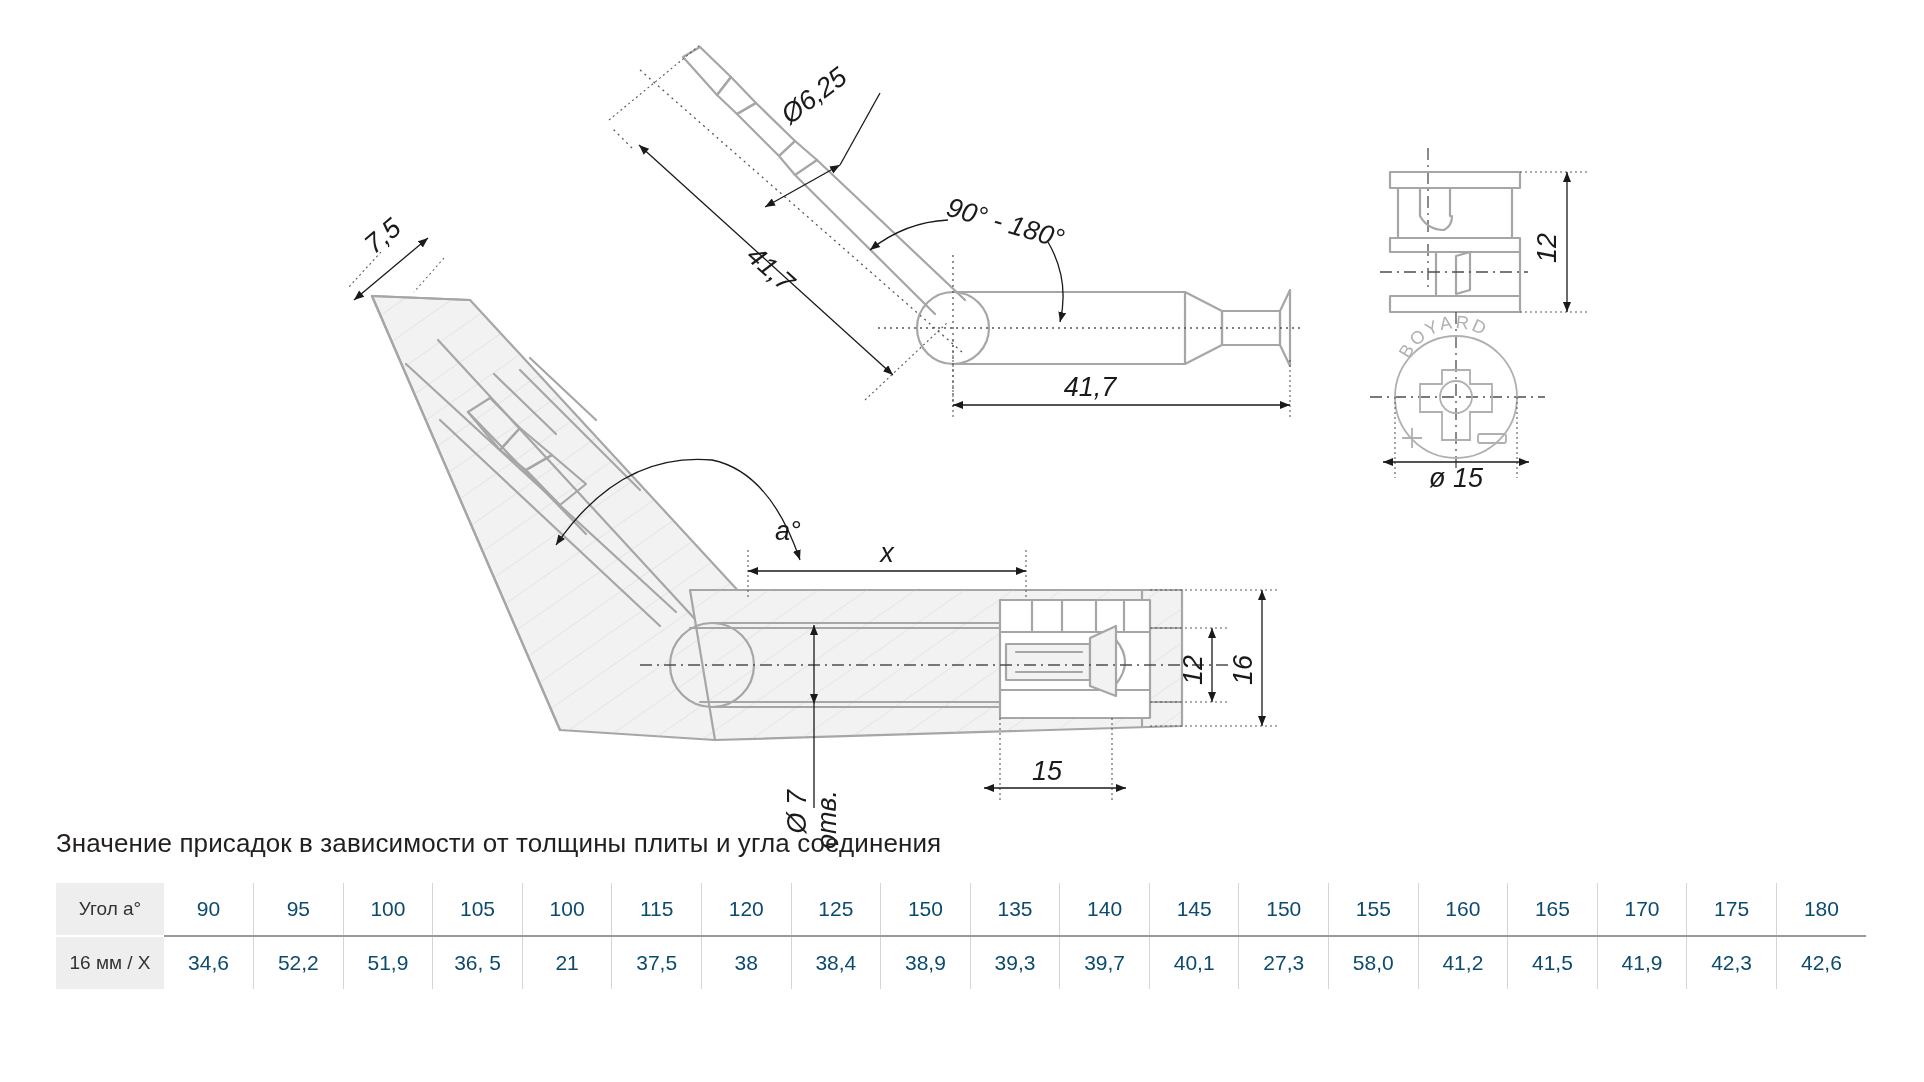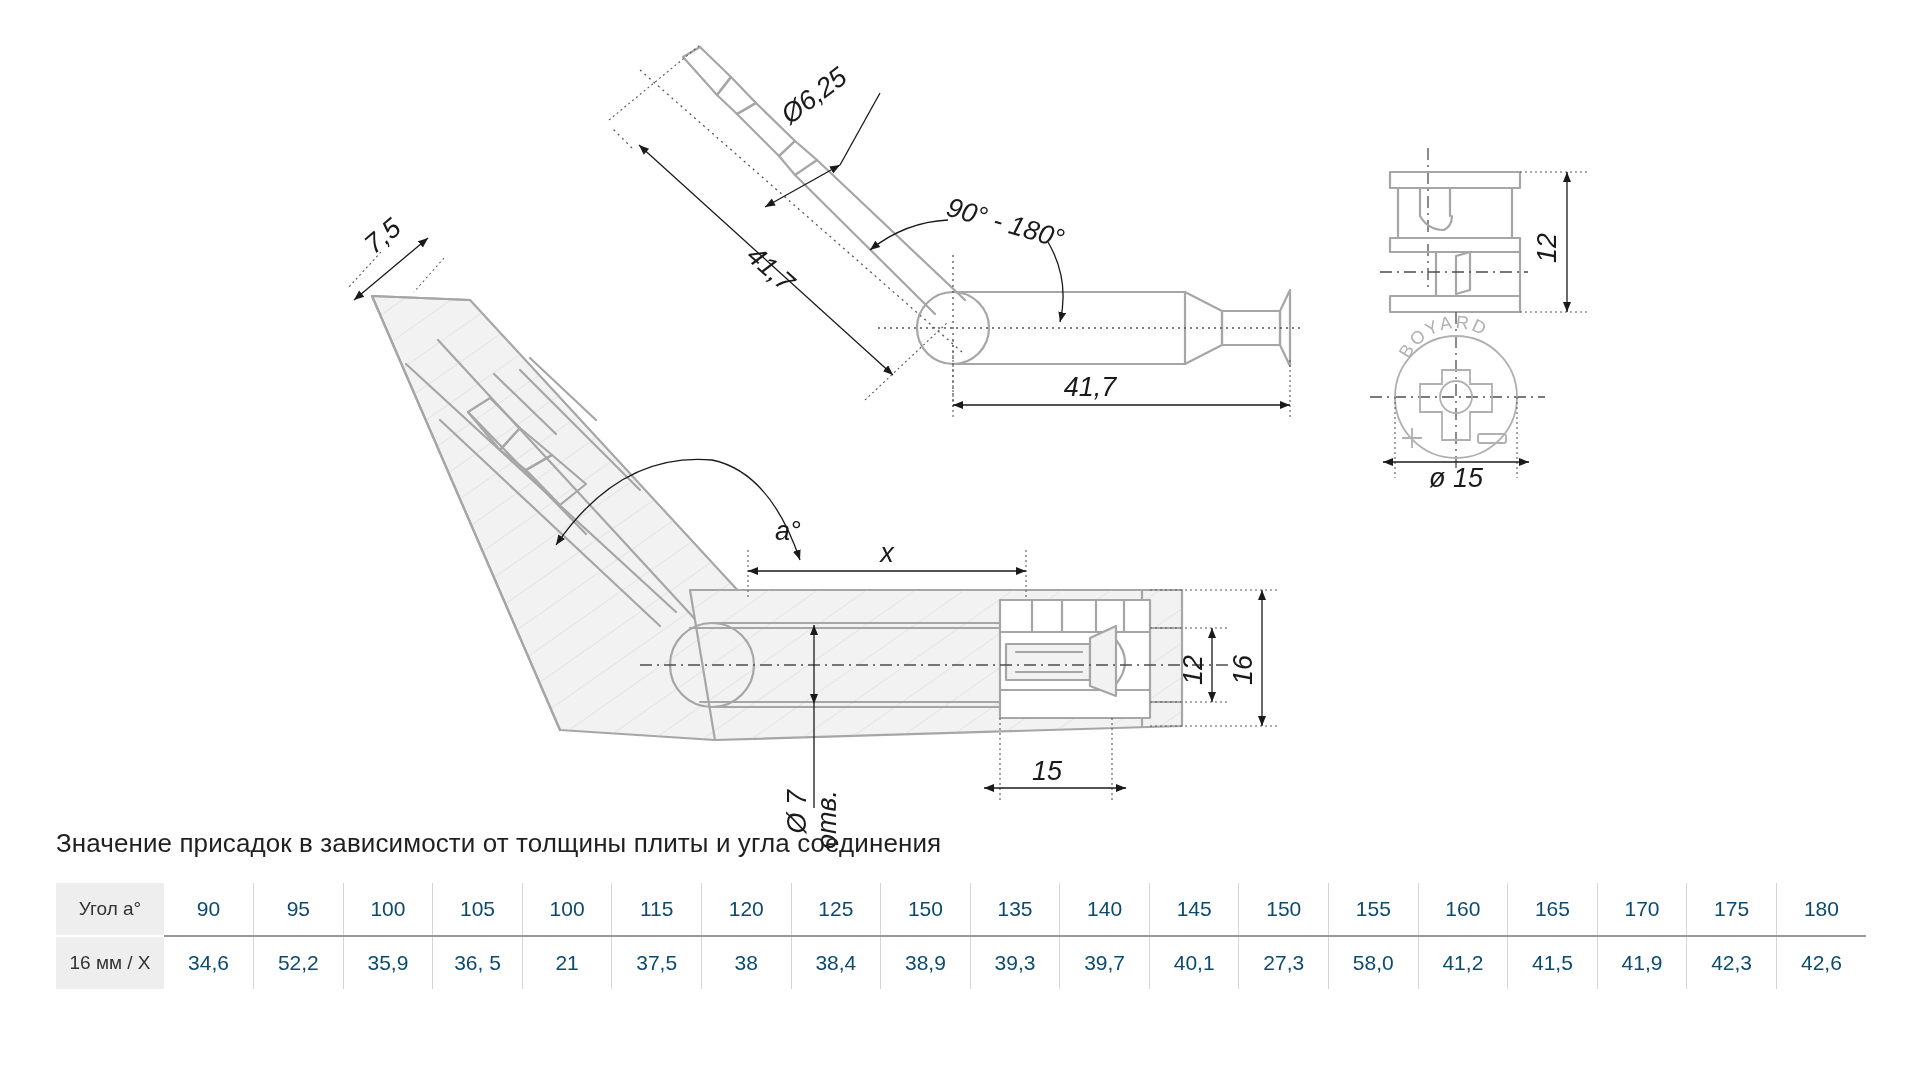--- a/index.html
+++ b/index.html
@@ -338,21 +338,21 @@
             <td>160</td>
             <td>165</td>
             <td>170</td>
             <td>175</td>
             <td class="last-data">180</td>
           </tr>
         <tr class="row-values">
           <td class="label-cell">16 мм / Х</td>
         <td class="first-data">34,6</td>
             <td>52,2</td>
-            <td>35,9</td>
+            <td>51,9</td>
             <td>36, 5</td>
             <td>21</td>
             <td>37,5</td>
             <td>38</td>
             <td>38,4</td>
             <td>38,9</td>
             <td>39,3</td>
             <td>39,7</td>
             <td>40,1</td>
             <td>27,3</td>

